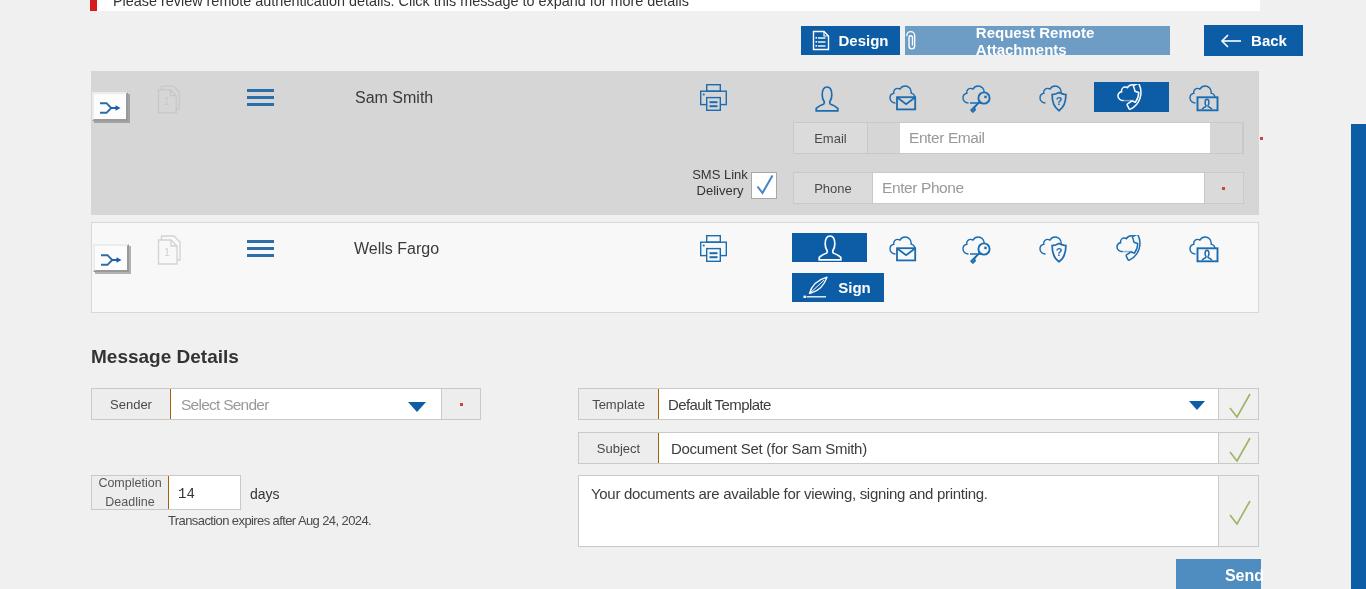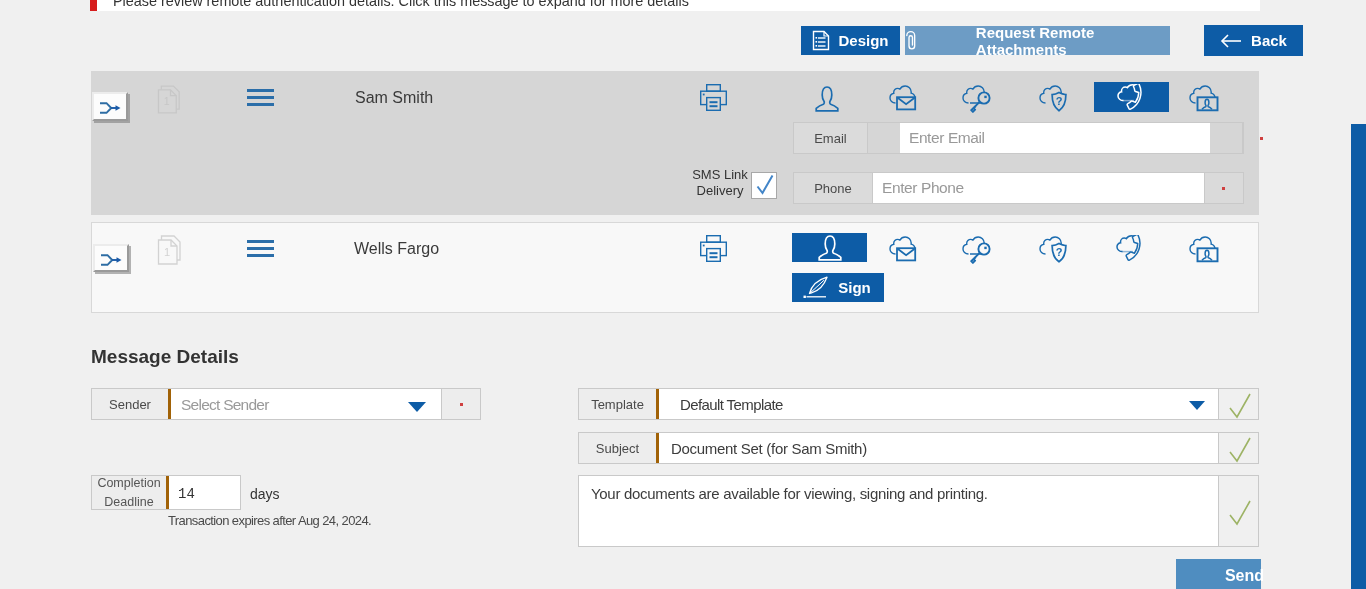--- a/index.html
+++ b/index.html
@@ -2,21 +2,21 @@
 <html><head>
 <meta charset="utf-8">
 <style>
   * { margin:0; padding:0; box-sizing:border-box; }
   html,body { width:1366px; height:589px; background:#f0f0f0; font-family:"Liberation Sans",sans-serif; overflow:hidden; position:relative; }
   .abs { position:absolute; }
   .btn-dark { background:#0d5ca6; color:#fff; font-weight:bold; font-size:15px; display:flex; align-items:center; justify-content:center; }
   .btn-light { background:#6d9cc5; color:#fff; font-weight:bold; font-size:15px; display:flex; align-items:center; justify-content:center;gap:45px; }
   .fieldbox { border:1px solid #c9c9c9; display:flex; }
   .flabel { background:#dbdbdb; color:#4a4a4a; display:flex; align-items:center; justify-content:center; font-size:13px; border-right:1px solid #c9c9c9; }
-  .flabel2 { background:#ededed; color:#4a4a4a; display:flex; align-items:center; justify-content:center; font-size:13px; border-right:3px solid #a16207; }
+  .flabel2 { background:#ededed; color:#4a4a4a; display:flex; align-items:center; justify-content:center; font-size:13px; border-right:1px solid #a16207; }
   .finput { background:#fff; color:#999; display:flex; align-items:center; font-size:15.5px; letter-spacing:-0.4px; }
 </style>
 </head>
 <body>
 
 <div class="abs" style="left:90px; top:-14px; width:1170px; height:25px; background:#fff; border-left:7px solid #d61c1c; overflow:hidden;">
   <div class="abs" style="left:16px; top:7px; font-size:14.4px; color:#333;">Please review remote authentication details. Click this message to expand for more details</div>
 </div>
 
 <div class="abs btn-dark" style="left:801px; top:26px; width:99px; height:29px;">
@@ -222,21 +222,21 @@
 
 <div class="abs fieldbox" style="left:91px; top:475px; width:150px; height:35px;">
   <div class="flabel2" style="width:77px; font-size:12.5px; line-height:19px; text-align:center; color:#555;">Completion<br>Deadline</div>
   <div class="finput" style="flex:1; color:#333; font-size:14px; letter-spacing:0; padding-left:9px; padding-top:3px;font-family:Liberation Mono, monospace;">14</div>
 </div>
 <div class="abs" style="left:250px; top:486px; font-size:14px; color:#333;">days</div>
 <div class="abs" style="left:168px; top:513px; font-size:13px; letter-spacing:-0.6px; color:#4a4a4a;">Transaction expires after Aug 24, 2024.</div>
 
 <div class="abs fieldbox" style="left:578px; top:388px; width:681px; height:32px;">
   <div class="flabel2" style="width:80px;">Template</div>
-  <div class="finput" style="flex:1; color:#3c3c3c; font-size:15px; letter-spacing:-0.6px; padding-left:21px; position:relative;">Default Template
+  <div class="finput" style="flex:1; color:#3c3c3c; font-size:15px; letter-spacing:-0.6px; padding-left:9px; position:relative;">Default Template
     <div style="position:absolute; right:13px; top:12px; width:0; height:0; border-left:8px solid transparent; border-right:8px solid transparent; border-top:9px solid #0d5ca6;"></div>
   </div>
   <div style="width:40px; background:#f0f0f0; border-left:1px solid #c9c9c9; position:relative;">
     <svg width="28" height="30" viewBox="0 0 28 30" style="position:absolute;left:6px;top:1px;">
       <path d="M5 18 L12 27 L25 4" fill="none" stroke="#9db365" stroke-width="1.6"></path>
     </svg>
   </div>
 </div>
 
 <div class="abs fieldbox" style="left:578px; top:432px; width:681px; height:32px;">

